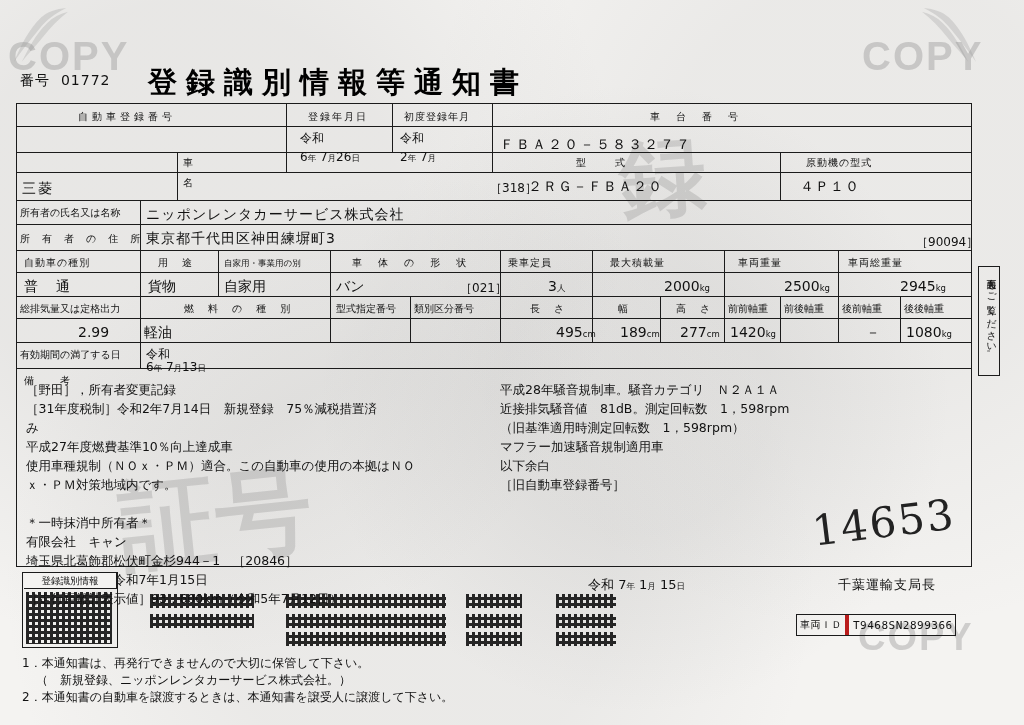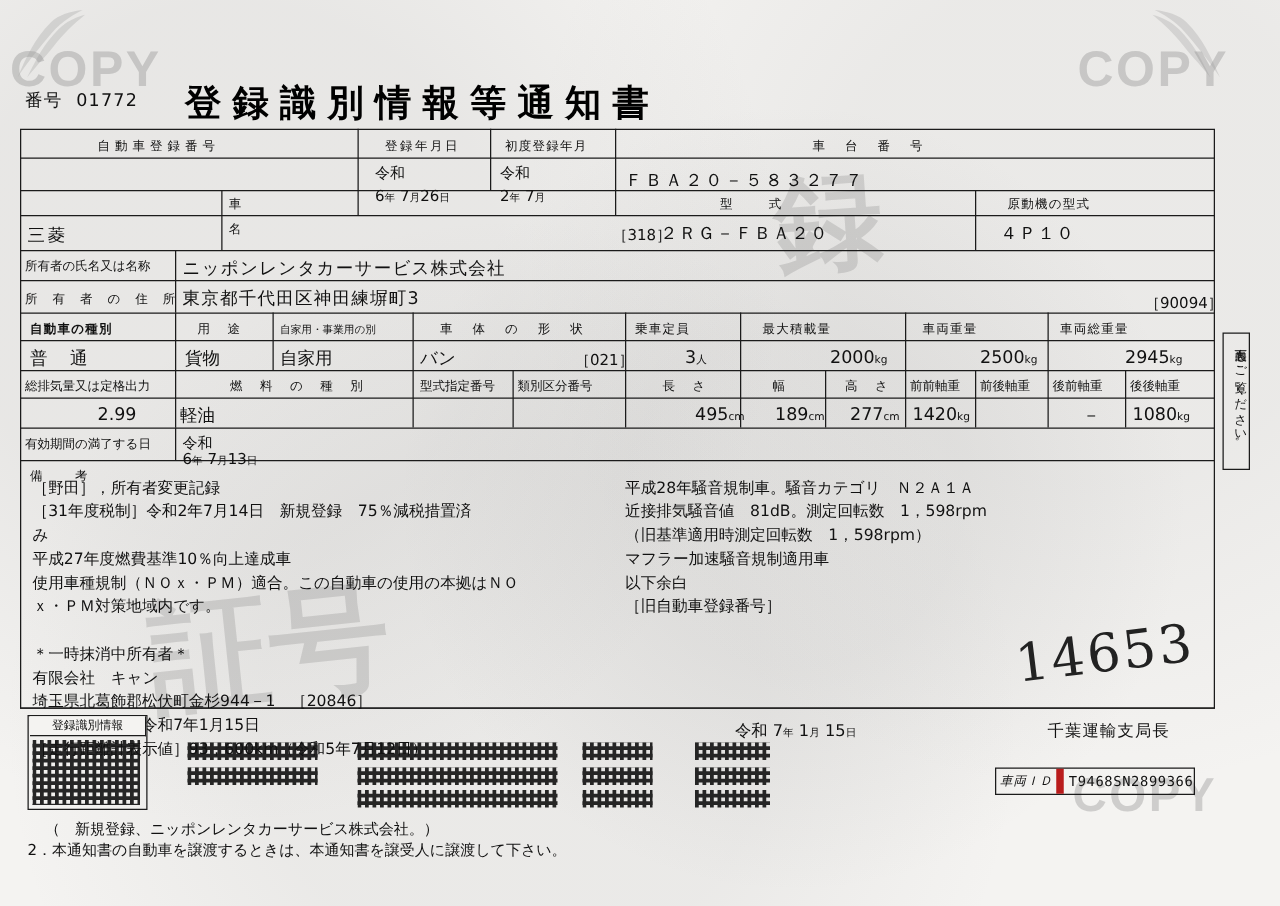--- a/index.html
+++ b/index.html
@@ -107,21 +107,21 @@
       repeating-linear-gradient(0deg,#111 0 3px,transparent 3px 6px);
     background-size:6px 6px, 6px 6px;
     opacity:.9;
   }
   .vehicle-id{
     position:absolute;left:796px;top:614px;width:160px;height:22px;
     border:1px solid #1b1b1b;box-sizing:border-box;
     font-size:11px;letter-spacing:.5px;
     display:flex;align-items:center;
   }
-  .vehicle-id .lbl{padding:0 3px;border-right:6px solid #b91c1c;height:100%;display:flex;align-items:center;font-size:10px;font-style:italic;}
+  .vehicle-id .lbl{padding:0 3px;border-right:4px solid #b91c1c;height:100%;display:flex;align-items:center;font-size:10px;}
   .vehicle-id .val{padding-left:4px;font-family:"DejaVu Sans Mono", monospace;font-size:11px;text-align:right;}
 
   .handwriting{
     position:absolute;left:812px;top:498px;
     font-family:"DejaVu Serif", serif;
     font-size:42px;color:#222;
     transform:rotate(-7deg);
     letter-spacing:2px;
   }
 
@@ -231,21 +231,21 @@
     <div class="t lg" style="left:528px;top:178px;letter-spacing:1px;">２ＲＧ－ＦＢＡ２０</div>
     <div class="t lg" style="left:800px;top:178px;letter-spacing:1px;">４Ｐ１０</div>
 
     <div class="t sm" style="left:20px;top:206px;letter-spacing:0px;">所有者の氏名又は名称</div>
     <div class="t lg" style="left:146px;top:206px;letter-spacing:1px;">ニッポンレンタカーサービス株式会社</div>
 
     <div class="t sm" style="left:20px;top:232px;letter-spacing:1px;">所　有　者　の　住　所</div>
     <div class="t lg" style="left:146px;top:230px;letter-spacing:1px;">東京都千代田区神田練塀町3</div>
     <div class="t md" style="left:916px;top:234px;">［90094］</div>
 
-    <div class="t sm" style="left:24px;top:256px;letter-spacing:1px;font-weight:bold;">自動車の種別</div>
+    <div class="t sm" style="left:24px;top:256px;letter-spacing:1px;">自動車の種別</div>
     <div class="t sm" style="left:158px;top:256px;letter-spacing:2px;">用　途</div>
     <div class="t xs" style="left:224px;top:258px;letter-spacing:0px;">自家用・事業用の別</div>
     <div class="t sm" style="left:352px;top:256px;letter-spacing:3px;">車　体　の　形　状</div>
     <div class="t sm" style="left:508px;top:256px;letter-spacing:1px;">乗車定員</div>
     <div class="t sm" style="left:610px;top:256px;letter-spacing:1px;">最大積載量</div>
     <div class="t sm" style="left:738px;top:256px;letter-spacing:1px;">車両重量</div>
     <div class="t sm" style="left:848px;top:256px;letter-spacing:1px;">車両総重量</div>
 
     <div class="t lg" style="left:24px;top:278px;letter-spacing:2px;">普　通</div>
     <div class="t lg" style="left:148px;top:278px;">貨物</div>
@@ -328,18 +328,19 @@
 
     <div class="t signline" style="left:588px;"><span>令和</span>&nbsp;<span>7</span><span class="xs">年</span>&nbsp;<span>1</span><span class="xs">月</span>&nbsp;<span>15</span><span class="xs">日</span></div>
     <div class="t signline" style="left:838px;letter-spacing:1px;">千葉運輸支局長</div>
 
     <div class="vehicle-id">
       <span class="lbl">車両ＩＤ</span>
       <span class="val">T9468SN2899366</span>
     </div>
 
     <div class="footer">
+      <div>1．本通知書は、再発行できませんので大切に保管して下さい。</div>
       <div style="padding-left:14px;">（　新規登録、ニッポンレンタカーサービス株式会社。）</div>
       <div>2．本通知書の自動車を譲渡するときは、本通知書を譲受人に譲渡して下さい。</div>
     </div>
 
   </div>
 </div>
 
 </body></html>

